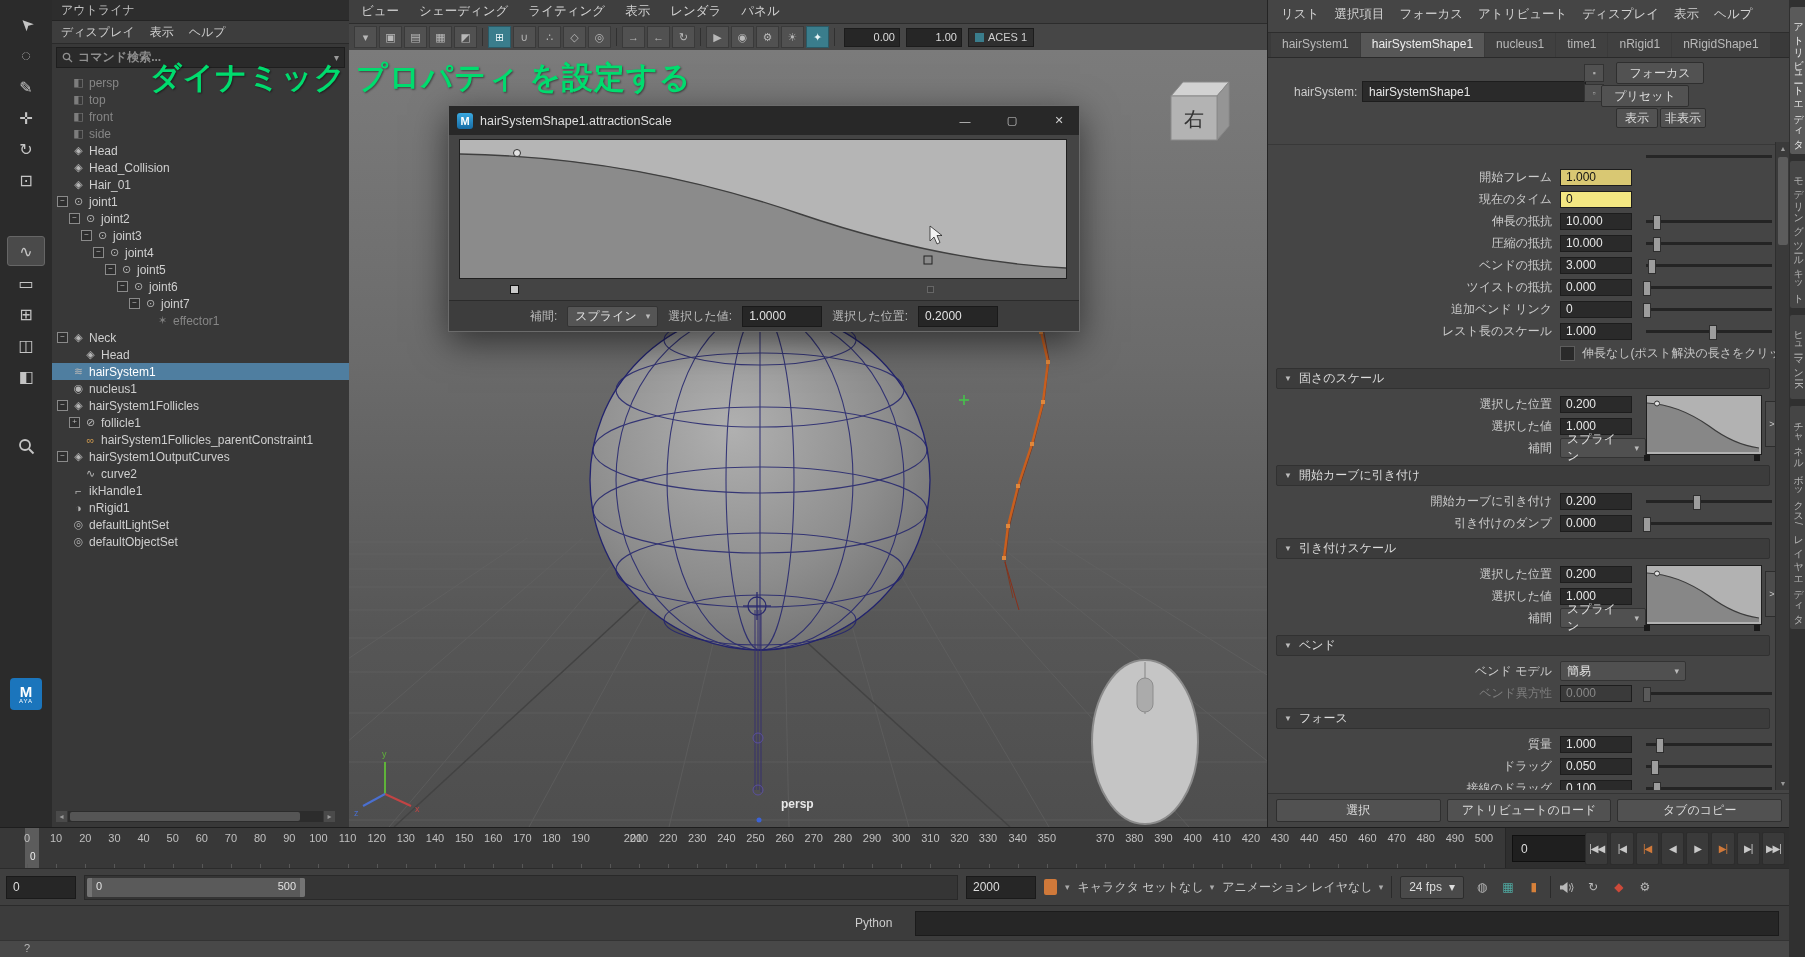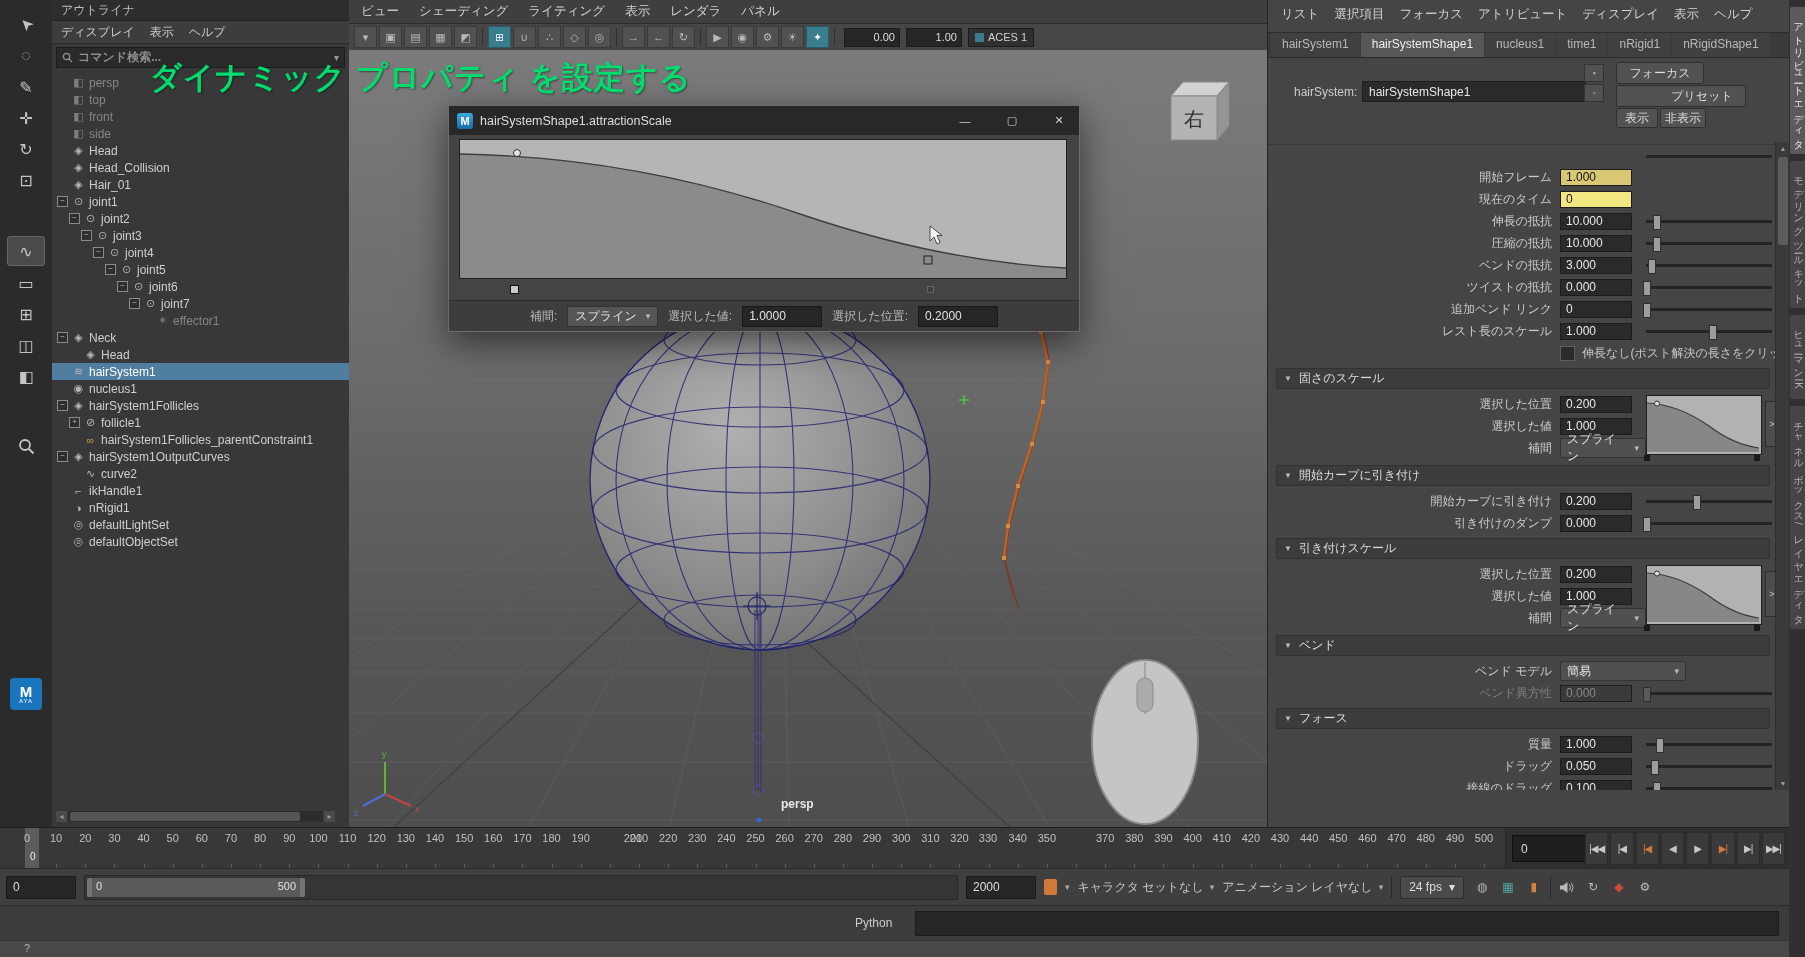--- a/index.html
+++ b/index.html
@@ -544,21 +544,21 @@
         <div class="ae-tab">time1</div>
         <div class="ae-tab">nRigid1</div>
         <div class="ae-tab">nRigidShape1</div>
       </div>
     <div class="ae-header">
       <span class="ae-node-label">hairSystem:</span>
       <div class="ae-node-field">hairSystemShape1</div>
       <div class="ae-mini" style="left:316px;top:6px;">▪</div>
       <div class="ae-mini" style="left:316px;top:26px;">▫</div>
       <div class="ae-btn" style="left:348px;top:4px;width:86px;">フォーカス</div>
-      <div class="ae-btn" style="left:348px;top:27px;width:86px;padding-left:42px;">プリセット</div>
+      <div class="ae-btn" style="left:333px;top:27px;width:86px;">プリセット</div>
       <div class="ae-btn" style="left:348px;top:50px;width:40px;height:18px;">表示</div>
       <div class="ae-btn" style="left:392px;top:50px;width:44px;height:18px;">非表示</div>
     </div>
     <div class="ae-scroll">
         <div id="ae-rows">
           <div class="apartial">
             <div class="apartial-track"></div>
           </div>
           <div class="arow">
             <div class="arow-label">開始フレーム</div>
@@ -736,20 +736,25 @@
               <div class="slider-handle" style="left: calc(8% - 3px);"></div>
             </div>
           </div>
         </div>
       </div>
     <div class="ae-vscroll">
       <span class="arr">▲</span>
       <div class="ae-vthumb"></div>
       <span class="arr bottom">▼</span>
     </div>
+    <div class="ae-footer" id="ae-footer">
+        <div class="fbtn">選択</div>
+        <div class="fbtn">アトリビュートのロード</div>
+        <div class="fbtn">タブのコピー</div>
+      </div>
   </div>
 
   <div id="right-strip">
       <div id="strip-tabs">
         <div class="vtab active">アトリビュート エディタ</div>
         <div class="vtab">モデリング ツールキット</div>
         <div class="vtab">ヒューマン IK</div>
         <div class="vtab">チャネル ボックス / レイヤ エディタ</div>
       </div>
     </div>

